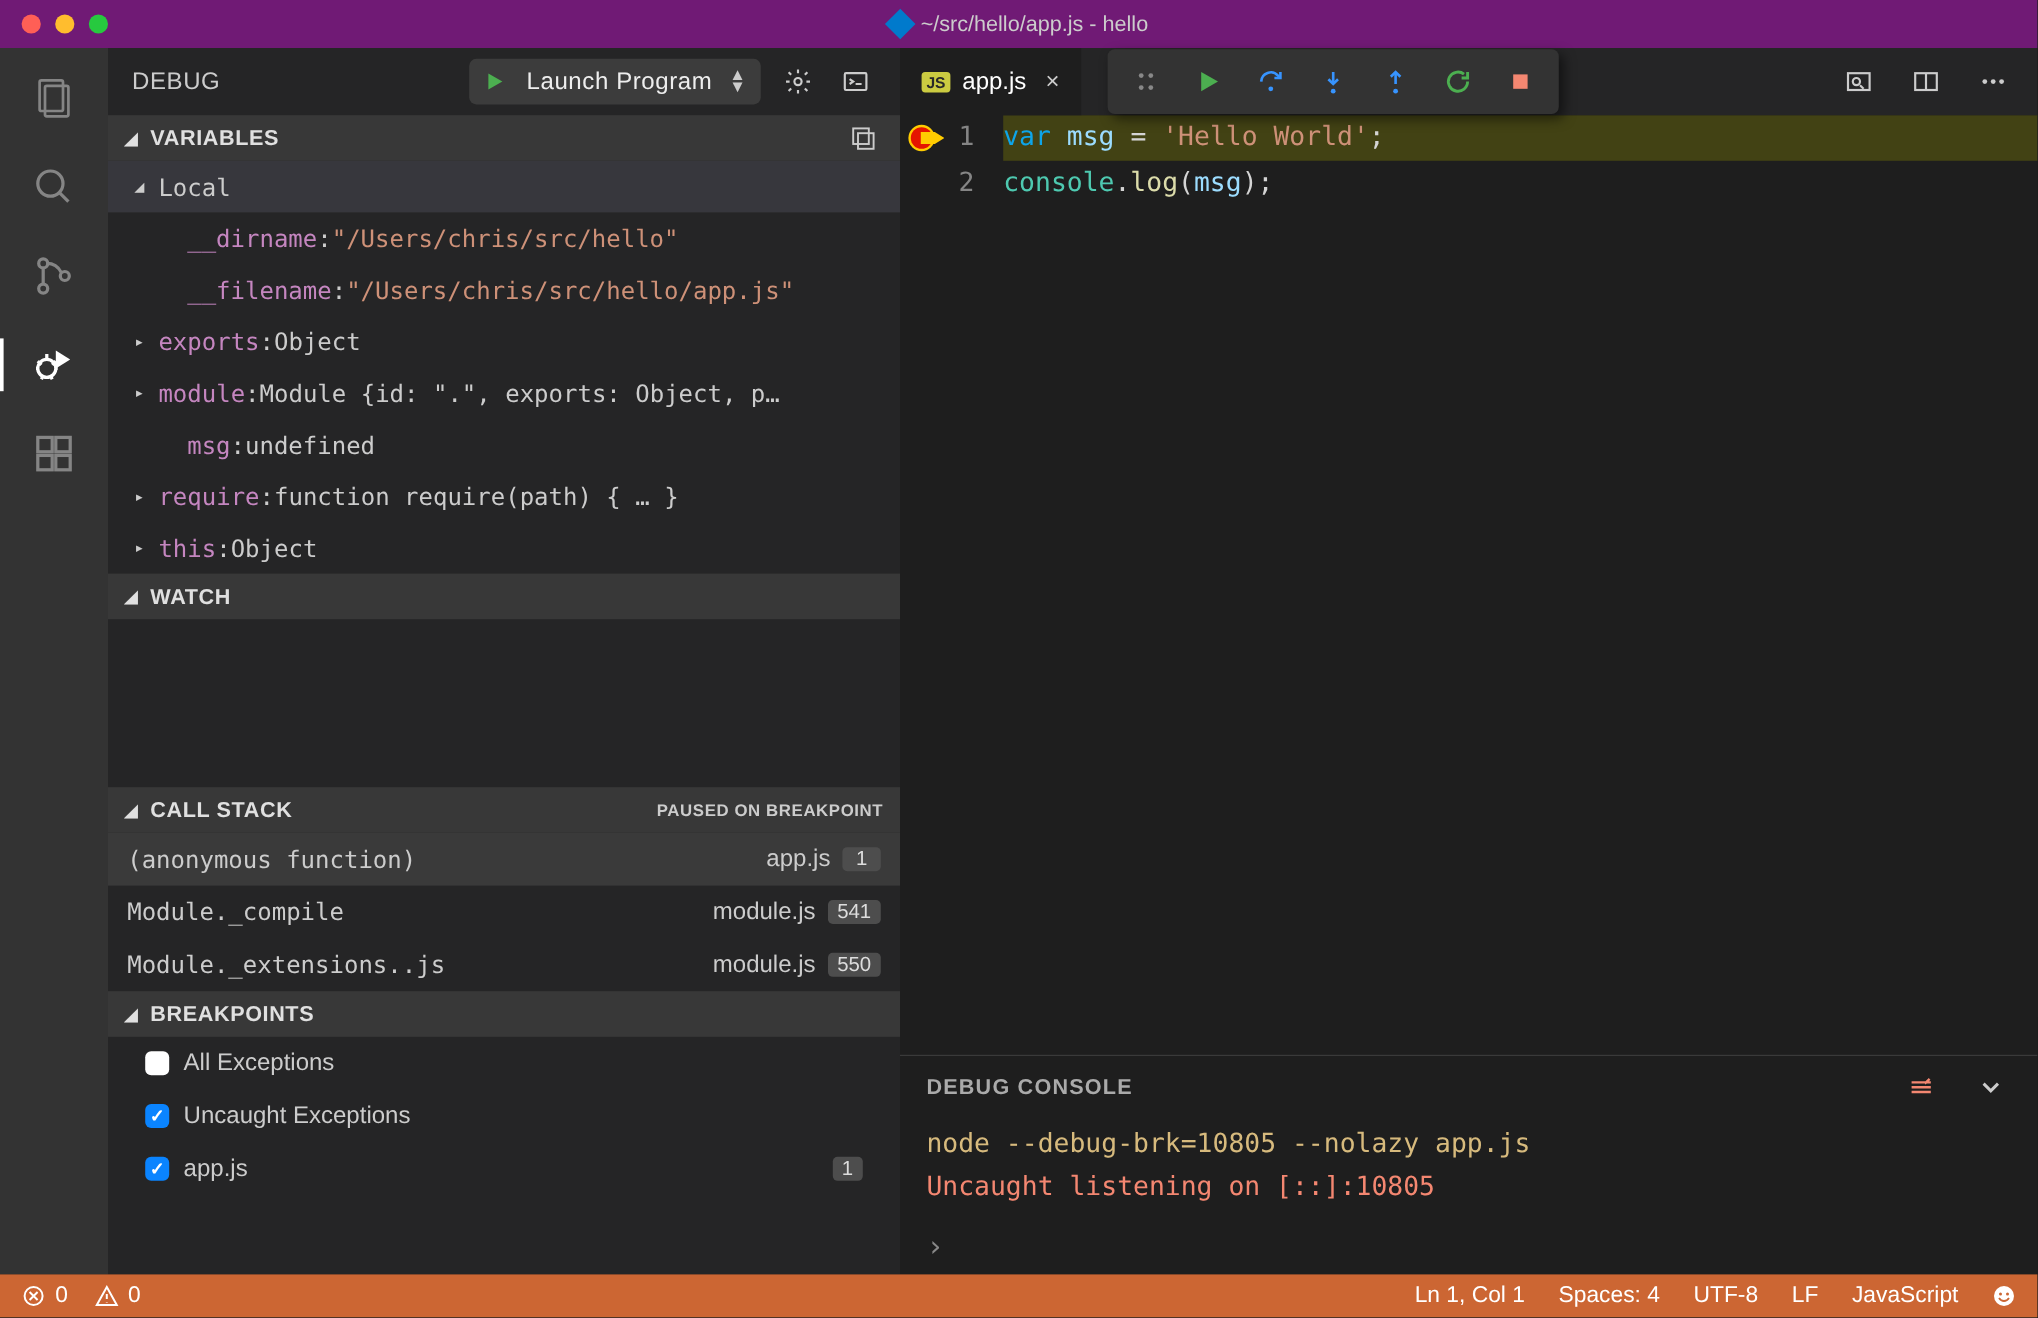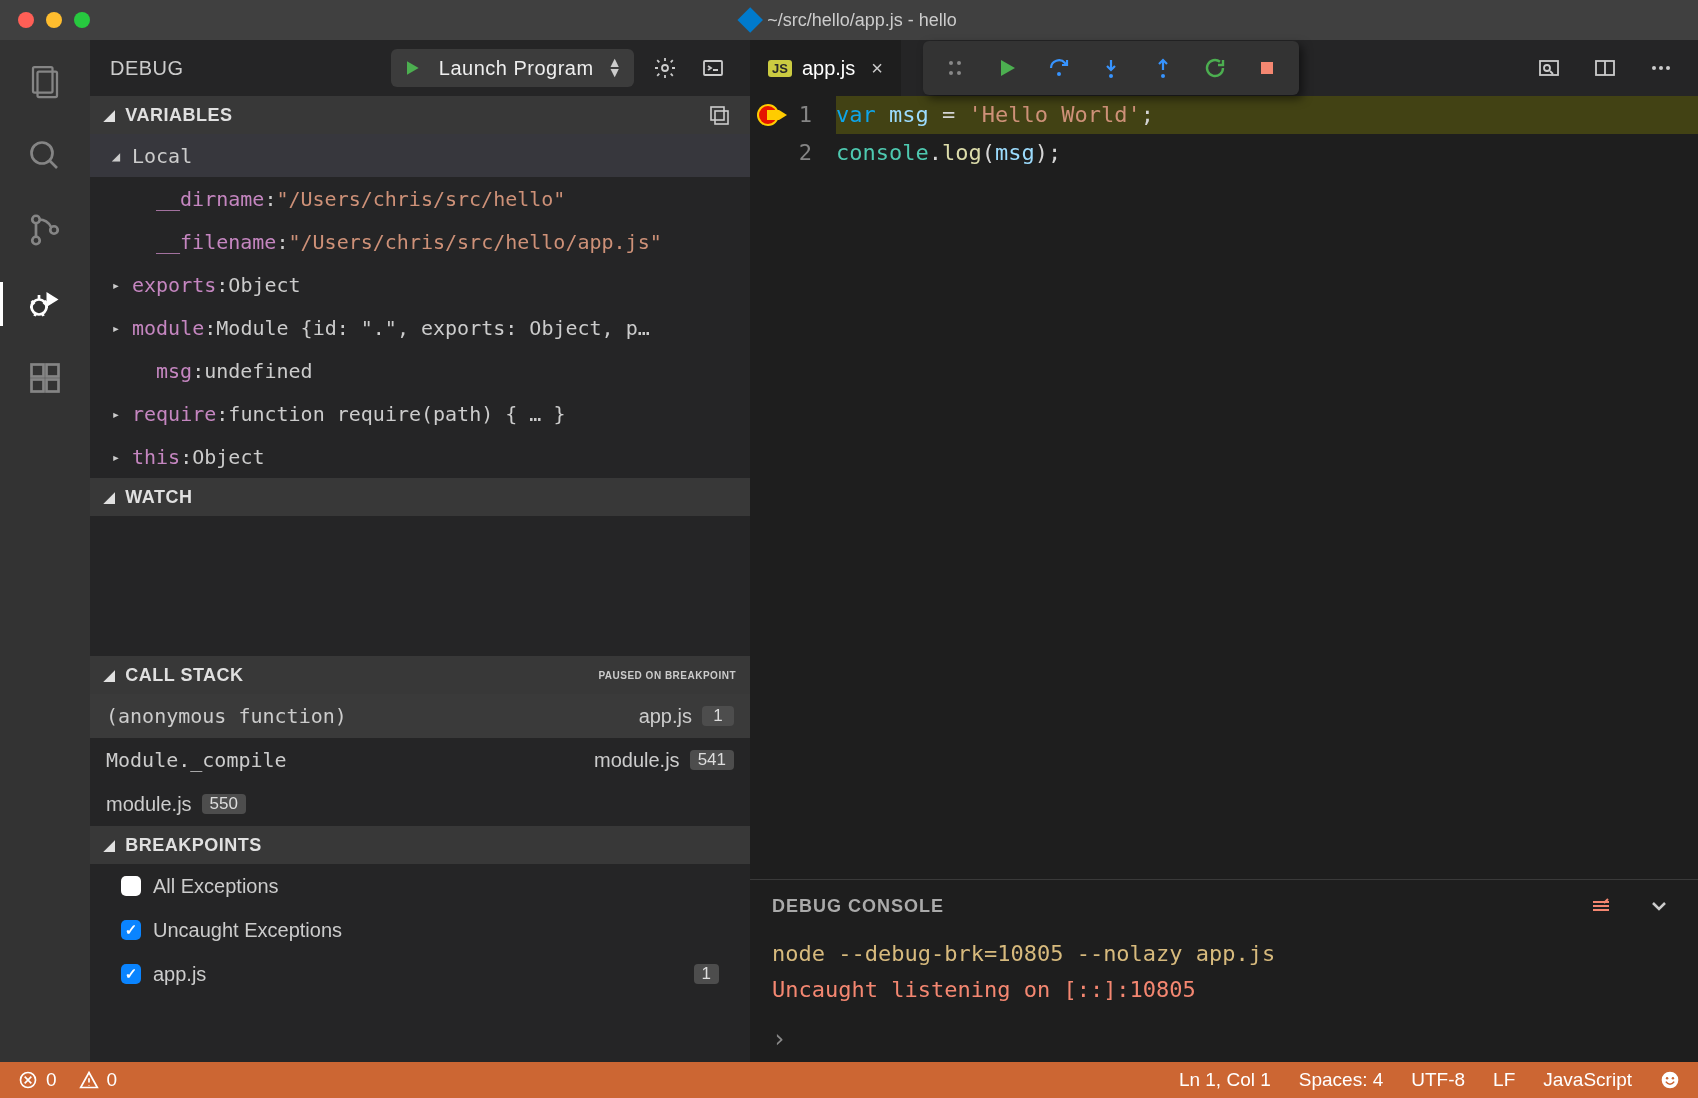--- a/index.html
+++ b/index.html
@@ -3,21 +3,21 @@
 <meta charset="utf-8">
 <style>
   * { box-sizing: border-box; margin: 0; padding: 0; }
   body {
     width: 1698px; height: 1098px;
     font-family: -apple-system, "Helvetica Neue", Arial, sans-serif;
     background: #1e1e1e; color: #ccc;
     overflow: hidden; display: flex; flex-direction: column;
   }
   
-  .titlebar { height: 40px; background: #404040; display: flex; align-items: center; position: relative; }
+  .titlebar { height: 40px; background: #701a75; display: flex; align-items: center; position: relative; }
   .traffic { display: flex; gap: 12px; margin-left: 18px; }
   .traffic span { width: 16px; height: 16px; border-radius: 50%; display: inline-block; }
   .t-red { background: #ff5f56; } .t-yellow { background: #ffbd2e; } .t-green { background: #27c93f; }
   .titlebar-title { position: absolute; left: 50%; transform: translateX(-50%); font-size: 18px; color: #ccc; display: flex; align-items: center; gap: 8px; }
   .vscode-icon { width:18px;height:18px;background:#007acc;display:inline-block;transform:rotate(45deg); }
   
   .main { flex: 1; display: flex; min-height: 0; }
   .activitybar { width: 90px; background: #333; display: flex; flex-direction: column; align-items: center; padding-top: 20px; gap: 30px; }
   .activity-item { width: 44px; height: 44px; display: flex; align-items: center; justify-content: center; color: #858585; }
   .activity-item.active { color: #fff; border-left: 3px solid #fff; width: 90px; padding-right:3px; }
@@ -27,21 +27,21 @@
   .sidebar-header { height: 56px; display: flex; align-items: center; padding: 0 20px; gap: 14px; color: #ccc; font-size: 20px; letter-spacing: .5px; }
   .sidebar-header .title { flex: 0 0 auto; margin-right: auto; font-weight: 400; }
   .launch-select { display: flex; align-items: center; background: #3c3c3c; border-radius: 6px; height: 38px; }
   .play-btn { width: 42px; height: 38px; display:flex;align-items:center;justify-content:center; color:#4caf50; }
   .launch-label { padding: 0 14px 0 6px; color:#eee; font-size: 20px; }
   .select-arrows { padding-right:12px; color:#ccc; font-size:14px; line-height:.7; display:flex;flex-direction:column;align-items:center;}
   .icon-btn { width:34px;height:34px;display:flex;align-items:center;justify-content:center;color:#ccc; }
   .icon-btn svg{width:24px;height:24px;}
   .section-header { background: #383838; height: 38px; display:flex;align-items:center; padding:0 14px; color:#e0e0e0; font-size:18px; font-weight:700; letter-spacing:.5px; }
   .section-header .chev { margin-right:10px; font-size:14px; }
-  .section-header .right { margin-left:auto; font-size:10px; font-weight:600; color:#ccc; letter-spacing:.5px;}
+  .section-header .right { margin-left:auto; font-size:14px; font-weight:600; color:#ccc; letter-spacing:.5px;}
   .tree { font-family: Menlo, Monaco, monospace; font-size:20px; }
   .tree-row { height:43px; display:flex; align-items:center; padding-left:16px; white-space:nowrap; overflow:hidden; color:#ccc; }
   .tree-row.sel { background:#37373d; }
   .tree-row .tw { width:20px; display:inline-block; text-align:center; color:#ccc; font-size:14px; margin-right:6px;}
   .tree-row .key { color:#c586c0; }
   .tree-row .val-str { color:#ce9178; }
   .tree-row .val { color:#ccc; }
   .indent { display:inline-block; }
   .indent.d1{width:24px;}
   .sep { color:#ccc; }
@@ -249,20 +249,21 @@
         <span class="fn">(anonymous function)</span>
         <span class="file">app.js</span>
         <span class="ln">1</span>
       </div>
       <div class="cs-row">
         <span class="fn">Module._compile</span>
         <span class="file">module.js</span>
         <span class="ln">541</span>
       </div>
       <div class="cs-row">
+        <span class="fn">Module._extensions..js</span>
         <span class="file">module.js</span>
         <span class="ln">550</span>
       </div>
     </div>
 
     <div class="section-header">
       <span class="chev">◢</span>
       <span>BREAKPOINTS</span>
     </div>
     <div>

